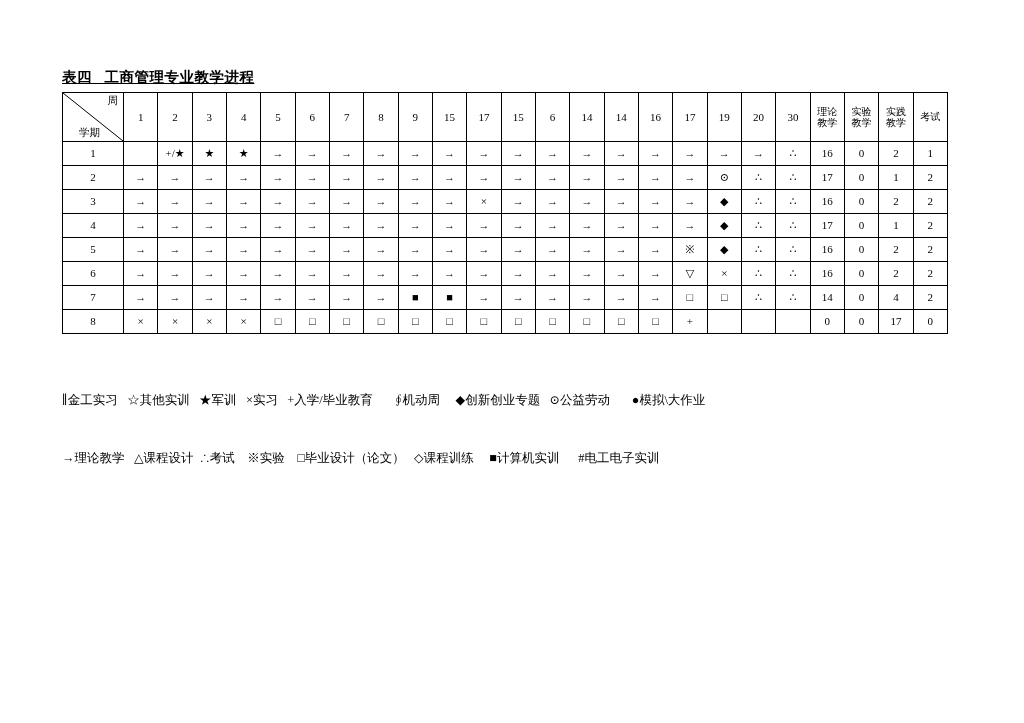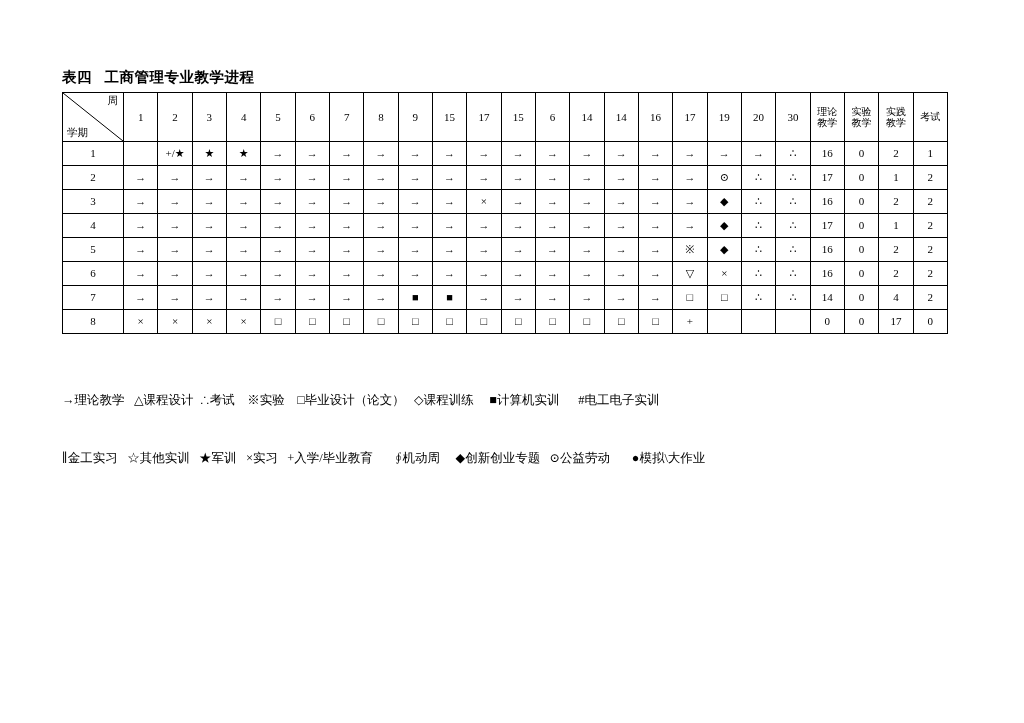--- a/index.html
+++ b/index.html
@@ -22,20 +22,21 @@
     height: 723px;
   }
   #doc-title {
     position: absolute;
     left: 62px;
     top: 68px;
     font-size: 14.5px;
     font-weight: bold;
     letter-spacing: 0.5px;
     white-space: pre;
+    text-decoration: underline;
   }
   #table-wrap {
     position: absolute;
     left: 62px;
     top: 92px;
     width: 886px;
   }
   table.progress {
     border-collapse: collapse;
     table-layout: fixed;
@@ -64,21 +65,21 @@
     height: 100%;
   }
   td.corner .wk {
     position: absolute;
     right: 5px;
     top: 2px;
     font-size: 10.5px;
   }
   td.corner .tm {
     position: absolute;
-    left: 4px;
+    left: 16px;
     bottom: 2px;
     font-size: 10.5px;
   }
   th.weeknum {
     height: 48px;
     font-size: 11px;
   }
   th.summary {
     height: 48px;
     font-size: 10px;
@@ -391,17 +392,17 @@
           <td class="num">0</td>
           <td class="num">0</td>
           <td class="num">17</td>
           <td class="num">0</td>
         </tr>
       </tbody>
     </table>
   </div>
 
   <div id="legend">
+    <span class="legend-row">∥金工实习   ☆其他实训   ★军训   ×实习   +入学/毕业教育       ∮机动周     ◆创新创业专题   ⊙公益劳动       ●模拟\大作业</span>
     <span class="legend-row">→理论教学   △课程设计  ∴考试    ※实验    □毕业设计（论文）   ◇课程训练     ■计算机实训      #电工电子实训</span>
-    <span class="legend-row">∥金工实习   ☆其他实训   ★军训   ×实习   +入学/毕业教育       ∮机动周     ◆创新创业专题   ⊙公益劳动       ●模拟\大作业</span>
   </div>
 
 </div>
 
 </body></html>

